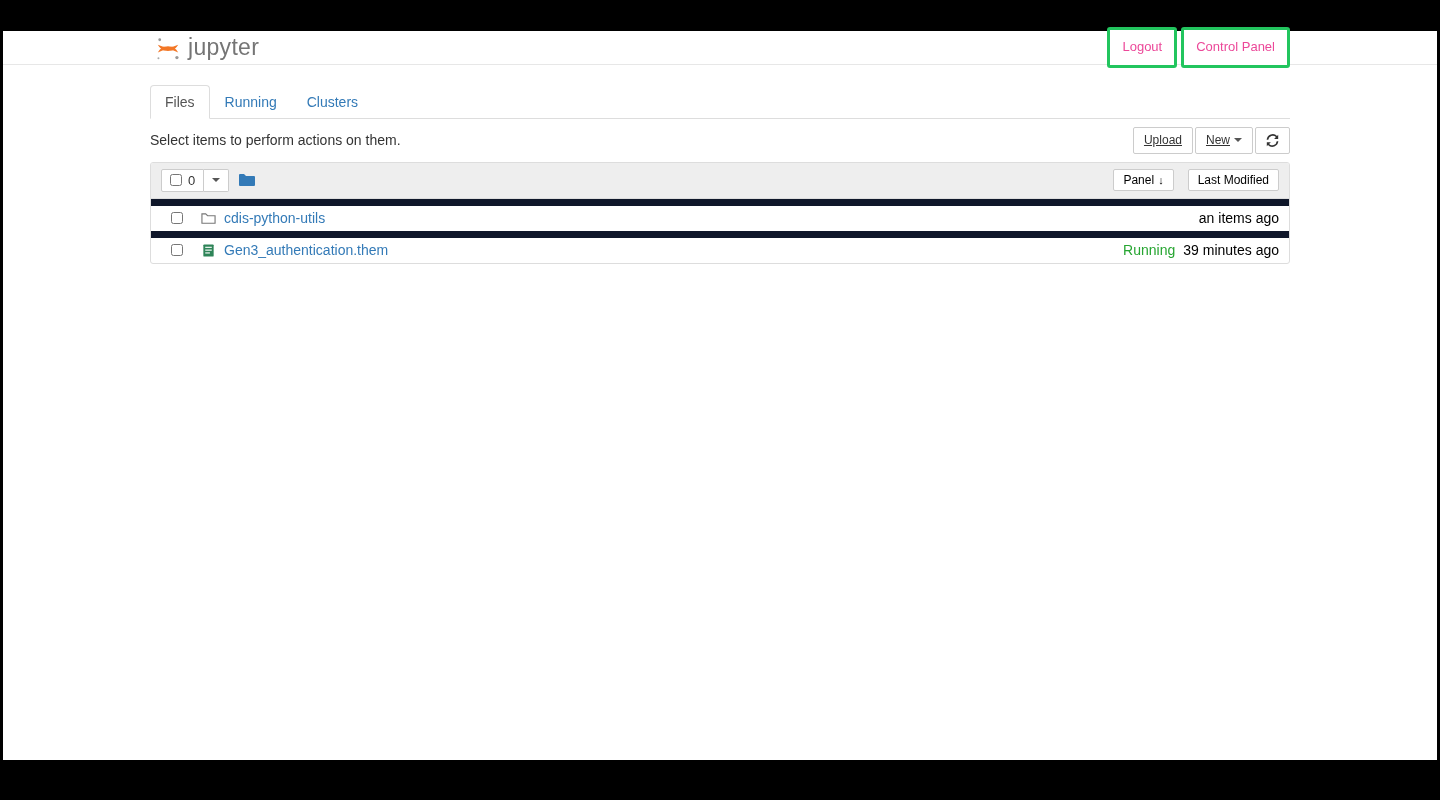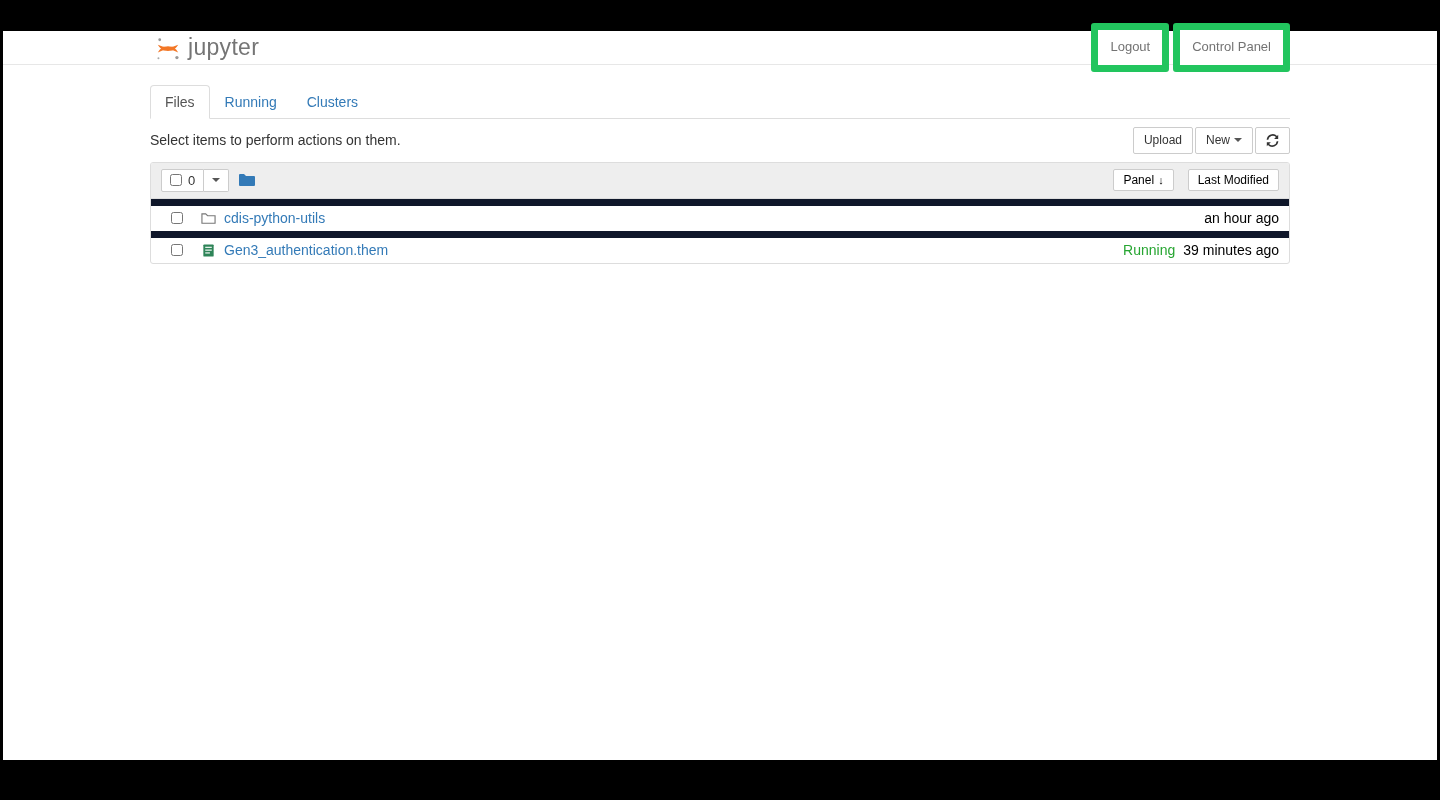--- a/index.html
+++ b/index.html
@@ -8,33 +8,33 @@
   .white-shell { background: #fff; min-height: 729px; border-left: 3px solid #000; border-right: 3px solid #000; }
   .container { width: 1140px; margin: 0 auto; }
 
   
   .header { border-bottom: 1px solid #e7e7e7; }
   .header-inner { display: flex; align-items: center; height: 33px; padding-top: 0; }
   .logo { display: flex; align-items: center; gap: 6px; padding-left: 4px; }
   .logo svg { width: 28px; height: 28px; }
   .logo-text { font-size: 23px; color: #757575; letter-spacing: 0.3px; font-weight: 400; }
   .header-right { margin-left: auto; display: flex; gap: 4px; }
-  .btn { border: 7px solid #22c55e; background: #fff; color: #737373; padding: 8px 12px; font-size: 13px; border-radius: 3px; cursor: pointer; line-height: 1.4; }
+  .btn { border: 3px solid #22c55e; background: #fff; color: #ec4899; padding: 8px 12px; font-size: 13px; border-radius: 3px; cursor: pointer; line-height: 1.4; }
 
   
   .tabs-wrap { padding-top: 20px; }
   .tabs { display: flex; border-bottom: 1px solid #ddd; }
   .tab { padding: 8px 14px; color: #337ab7; cursor: pointer; border: 1px solid transparent; border-bottom: none; border-radius: 4px 4px 0 0; margin-bottom: -1px; font-size: 14px; }
   .tab.active { color: #555; background: #fff; border-color: #ddd; border-bottom: 1px solid #fff; }
 
   
   .action-row { display: flex; align-items: center; padding: 8px 0 6px; }
   .instructions { font-size: 14px; color: #333; }
   .action-right { margin-left: auto; display: flex; gap: 2px; }
-  .btn-sm { border: 1px solid #ccc; background: #fff; color: #333; padding: 4px 10px; font-size: 12px; border-radius: 2px; cursor: pointer; line-height: 1.4; display: inline-flex; align-items: center; gap: 4px; }
+  .btn-sm { border: 1px solid #ccc; background: #fff; color: #333; padding: 4px 10px; font-size: 12px; border-radius: 2px; cursor: pointer; line-height: 1.4; display: inline-flex; align-items: center; gap: 4px; text-decoration: underline; }
   .caret { width: 0; height: 0; border-left: 4px solid transparent; border-right: 4px solid transparent; border-top: 4px solid #555; display: inline-block; }
   .refresh-icon { width: 13px; height: 13px; }
 
   
   .list-panel { border: 1px solid #ddd; border-radius: 3px; overflow: hidden; margin-top: 2px; }
   .list-header { background: #eee; display: flex; align-items: center; padding: 6px 10px; border-bottom: 1px solid #ddd; height: 36px; }
   .selector-group { display: inline-flex; }
   .selector-box { border: 1px solid #ccc; background: #fff; padding: 3px 8px; display: inline-flex; align-items: center; gap: 6px; border-radius: 2px 0 0 2px; }
   .selector-dd { border: 1px solid #ccc; border-left: none; background: #fff; padding: 3px 8px; border-radius: 0 2px 2px 0; cursor: pointer; display:inline-flex; align-items:center; }
   .crumb-folder { color: #337ab7; margin-left: 10px; display: inline-flex; }
@@ -131,21 +131,21 @@
 
         <div class="row">
           <input type="checkbox" class="row-cb" style="">
           <span class="row-icon">
             <svg viewBox="0 0 16 14">
                 <path d="M1 2h4l2 2h8v8H1V2z" fill="none" stroke="#777" stroke-width="1.2"></path>
               </svg>
           </span>
           <span class="row-name">cdis-python-utils</span>
           <span class="row-right">
-            <span class="timecol">an hour ago</span>
+            <span class="timecol">an items ago</span>
           </span>
         </div>
 
         <div class="row">
           <input type="checkbox" class="row-cb" style="">
           <span class="row-icon">
             <svg viewBox="0 0 16 16">
               <rect x="2.5" y="1.5" width="11" height="13" rx="1" fill="#2e8458"></rect>
               <rect x="4.5" y="4" width="7" height="1.2" fill="#fff"></rect>
               <rect x="4.5" y="7" width="7" height="1.2" fill="#fff"></rect>

